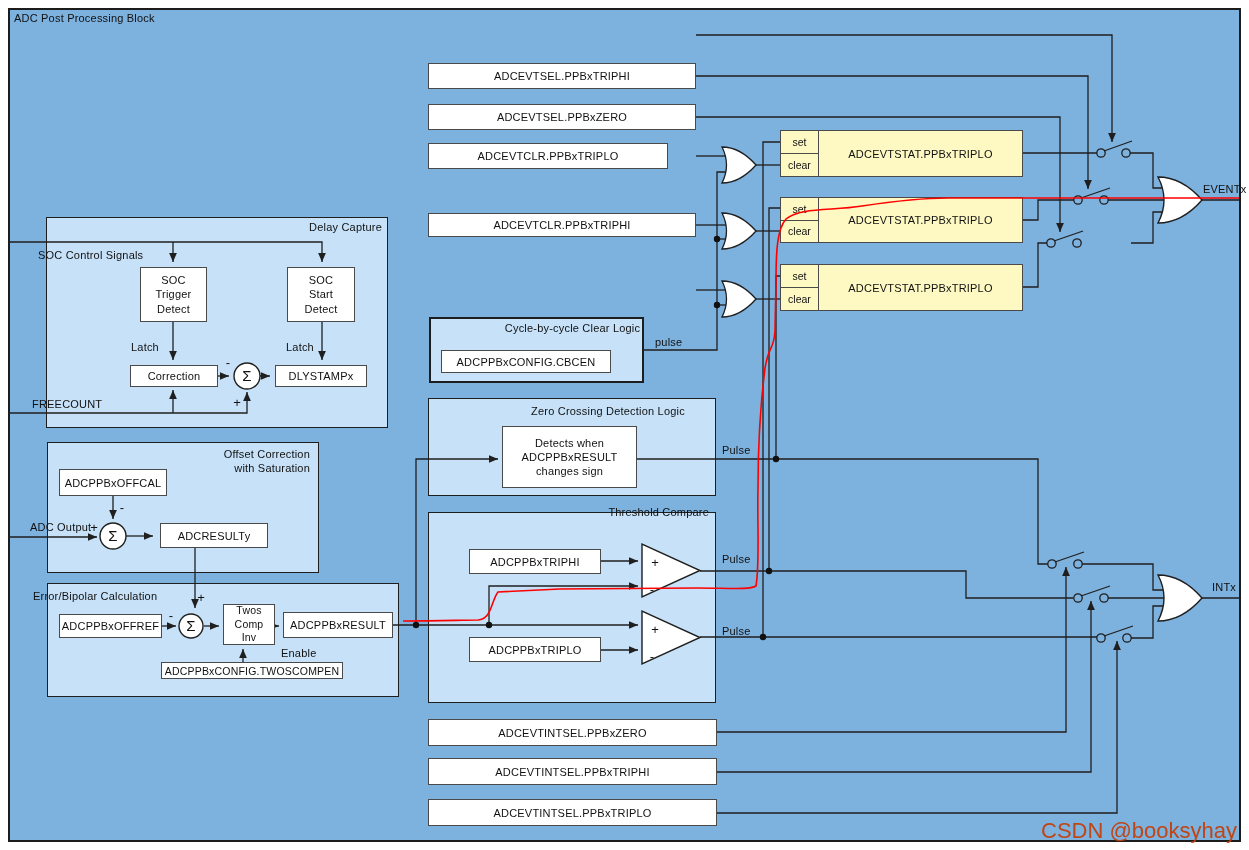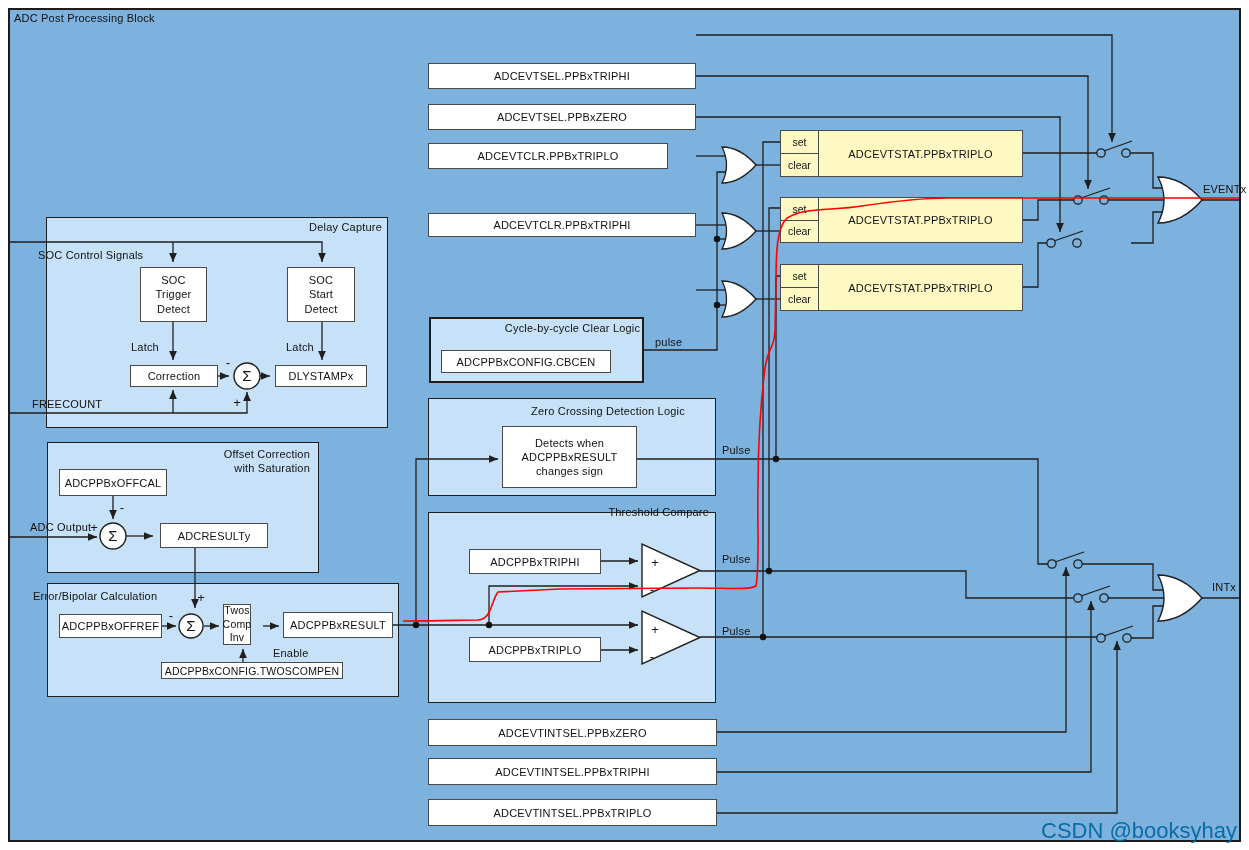--- a/index.html
+++ b/index.html
@@ -17,21 +17,21 @@
   .lbl{position:absolute;font-size:11px;letter-spacing:.2px;white-space:nowrap;z-index:3;}
   .pre{white-space:pre-line;line-height:1.3;text-align:center;}
   .tr{text-align:right;}
   .tc{text-align:center;padding-left:36px;}
   .statbox{position:absolute;display:flex;background:#fef9c3;border:1px solid #4a4a4a;
            box-sizing:border-box;z-index:3;}
   .statbox .sc{width:37px;border-right:1px solid #4a4a4a;display:flex;flex-direction:column;}
   .statbox .cell{flex:1;display:flex;align-items:center;justify-content:center;font-size:10.5px;}
   .statbox .cell.top{border-bottom:1px solid #4a4a4a;}
   .statbox .main{flex:1;display:flex;align-items:center;justify-content:center;font-size:11px;letter-spacing:.2px;}
-  #watermark{position:absolute;right:12px;bottom:6px;font-size:22px;color:#0369a1;opacity:.95;z-index:5;}
+  #watermark{position:absolute;right:12px;bottom:6px;font-size:22px;color:#c2410c;opacity:.95;z-index:5;}
   .svgtxt{font-family:"Liberation Sans","DejaVu Sans",sans-serif;fill:#111;}
 </style>
 </head>
 <body>
 
 <div id="stage">
 
   <div id="frame"></div>
   <div class="lbl" style="left:14px;top:12px;">ADC Post Processing Block</div>
 
@@ -241,24 +241,24 @@
   <div class="lbl" style="left:32px;top:398px;">FREECOUNT</div>
 
   <div class="lbl tr pre" style="left:150px;top:447px;width:160px;">Offset Correction
 with Saturation</div>
   <div class="wbox" style="left:59px;top:469px;width:108px;height:27px;">ADCPPBxOFFCAL</div>
   <div class="lbl" style="left:30px;top:521px;">ADC Output</div>
   <div class="wbox" style="left:160px;top:523px;width:108px;height:25px;">ADCRESULTy</div>
 
   <div class="lbl" style="left:33px;top:590px;">Error/Bipolar Calculation</div>
   <div class="wbox" style="left:59px;top:614px;width:103px;height:24px;">ADCPPBxOFFREF</div>
-  <div class="wbox pre" style="left:223px;top:604px;width:28px;height:41px;font-size:10.5px;">Twos
+  <div class="wbox pre" style="left:223px;top:604px;width:52px;height:41px;font-size:10.5px;">Twos
 Comp
 Inv</div>
-  <div class="lbl" style="left:240px;top:647px;padding-left:33px;">Enable</div>
+  <div class="lbl" style="left:248px;top:647px;padding-left:33px;">Enable</div>
   <div class="wbox" style="left:283px;top:612px;width:110px;height:26px;">ADCPPBxRESULT</div>
   <div class="wbox" style="left:153px;top:662px;width:182px;height:17px;font-size:10.5px;margin-left:8px;">ADCPPBxCONFIG.TWOSCOMPEN</div>
 
   <div class="lbl tc" style="left:429px;top:322px;width:215px;">Cycle-by-cycle Clear Logic</div>
   <div class="wbox" style="left:441px;top:350px;width:170px;height:23px;">ADCPPBxCONFIG.CBCEN</div>
   <div class="lbl" style="left:655px;top:336px;">pulse</div>
 
   <div class="lbl tc" style="left:428px;top:405px;width:288px;">Zero Crossing Detection Logic</div>
   <div class="wbox pre" style="left:502px;top:426px;width:135px;height:62px;">Detects when
 ADCPPBxRESULT

